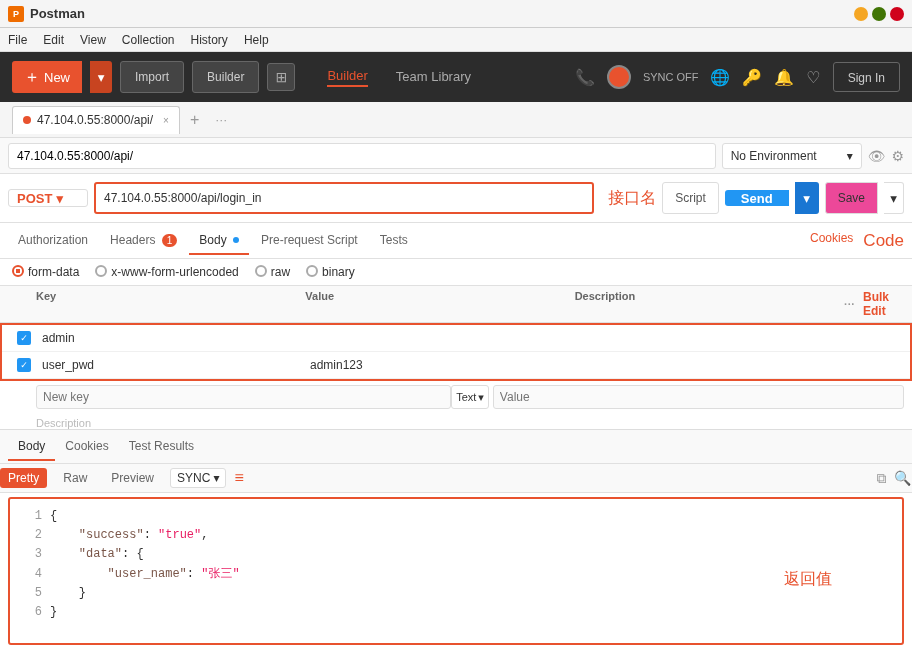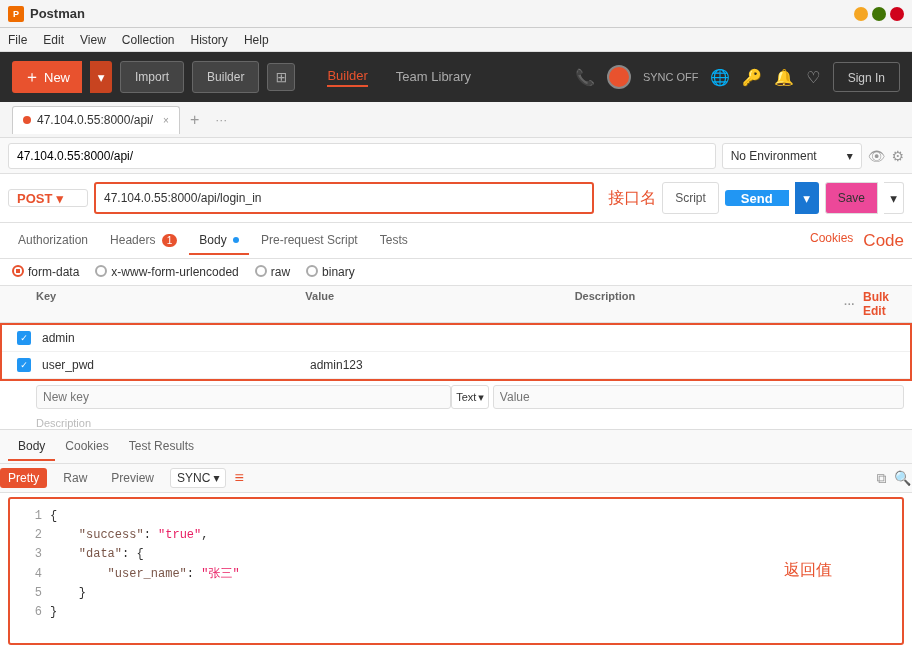--- a/index.html
+++ b/index.html
@@ -767,16 +767,16 @@
           <span class="json-linenum">5</span>
           <span>
             <span class="json-punct">&nbsp;&nbsp;&nbsp;&nbsp;}</span>
           </span>
         </div>
         <div class="json-line">
           <span class="json-linenum">6</span>
           <span class="json-punct">}</span>
         </div>
       </div>
-      <span class="annotation" style="position:absolute;right:80px;top:67px;font-size:16px;color:#e8522e;">返回值</span>
+      <span class="annotation" style="position:absolute;right:80px;top:76px;font-size:16px;color:#e8522e;">返回值</span>
     </div>
   </div>
 </div>
 
 </body></html>

